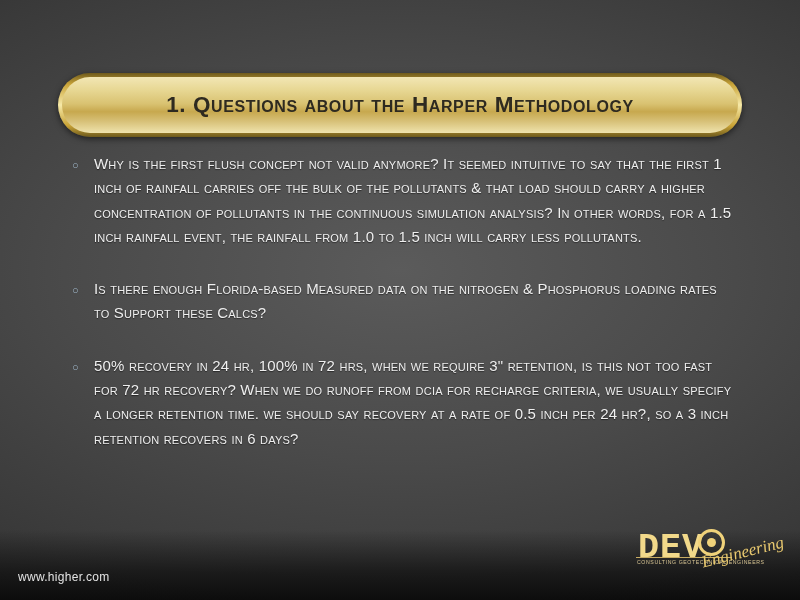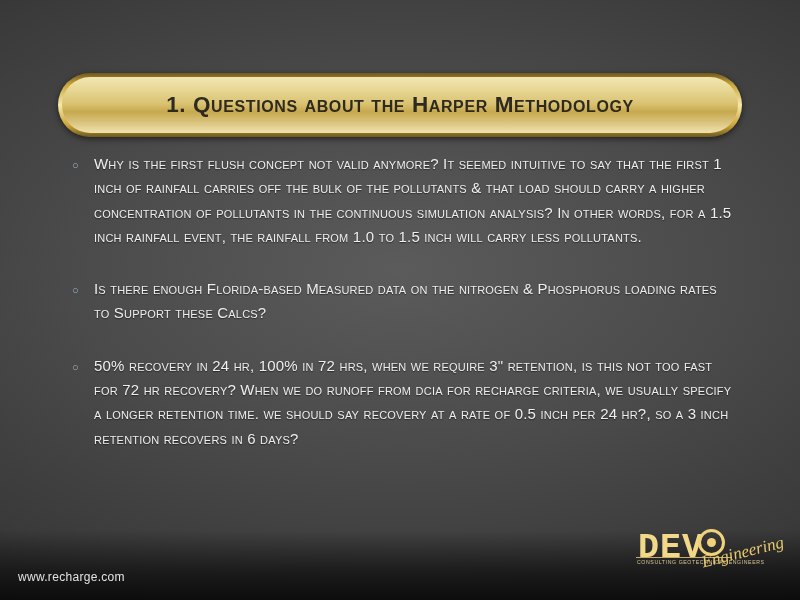--- a/index.html
+++ b/index.html
@@ -196,21 +196,21 @@
       <div class="bullet-text">Is there enough Florida-based Measured data on the nitrogen &amp; Phosphorus loading rates to Support these Calcs?</div>
     </div>
 
     <div class="bullet-row">
       <div class="bullet-marker">○</div>
       <div class="bullet-text">50% recovery in 24 hr, 100% in 72 hrs, when we require 3" retention, is this not too fast for 72 hr recovery? When we do runoff from dcia for recharge criteria, we usually specify a longer retention time. we should say recovery at a rate of 0.5 inch per 24 hr?, so a 3 inch retention recovers in 6 days?</div>
     </div>
 
   </div>
 
-  <div class="footer-url">www.recharge.com</div>
+  <div class="footer-url">www.higher.com</div>
 
   <div class="logo">
     <div class="logo-devo">DEV</div>
     <div class="logo-ring"></div>
     <div class="logo-rule"></div>
     <div class="logo-tag">CONSULTING GEOTECHNICAL ENGINEERS</div>
     <div class="logo-eng">Engineering</div>
   </div>
 
 </div>

